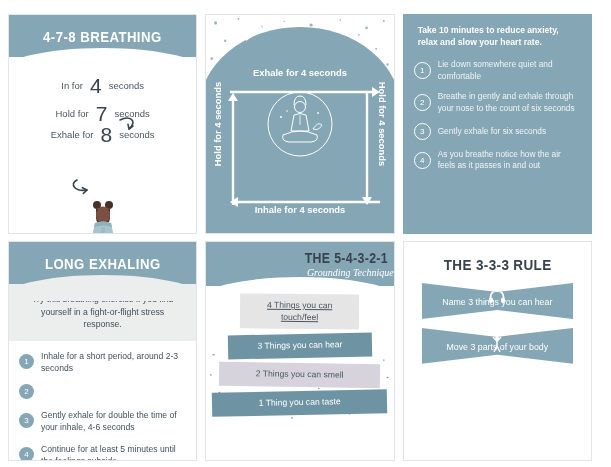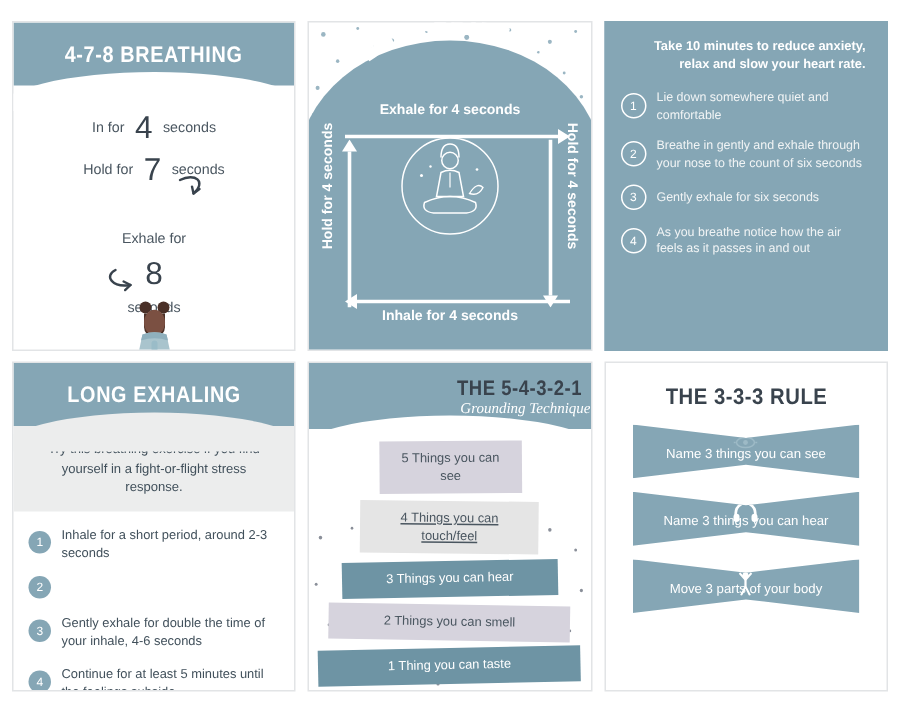--- a/index.html
+++ b/index.html
@@ -32,21 +32,21 @@
     font-stretch:condensed;transform:scaleX(.88);white-space:nowrap;
   }
 
   
   .c478 .body{position:relative;height:calc(100% - 42px);}
   .row478{display:flex;align-items:center;justify-content:center;gap:7px;}
   .row478 .lbl{font-size:9.5px;color:#4a5660;}
   .row478 .num{font-size:21px;color:#39434d;font-weight:400;line-height:1;}
   .r1{margin-top:18px;}
   .r2{margin-top:7px;}
-  .r3{margin-top:30px;flex-direction:column;}
+  .r3{margin-top:0;}
   .arc{position:absolute;width:22px;height:16px;}
   .arc svg{width:100%;height:100%;}
   .fig{position:absolute;left:50%;bottom:4px;transform:translateX(-50%);width:44px;height:50px;}
 
   
   .cbox{background:#fff;}
   .speck{position:absolute;inset:0;}
   .dome{
     position:absolute;left:-4%;top:12px;width:108%;height:220px;
     background:#85a6b5;border-radius:50% 50% 0 0 / 38% 38% 0 0;
@@ -80,21 +80,21 @@
   .ribbon .line{position:absolute;top:50%;height:1px;background:#fff;width:100%;left:0;}
   .ribbon .plate{
     position:absolute;left:50%;top:0;transform:translateX(-50%);
     background:#fff;padding:3px 13px;
   }
   .ribbon .plate span{
     font-size:13px;font-weight:700;color:#39434d;letter-spacing:.4px;
     display:block;transform:scaleX(.9);white-space:nowrap;
   }
   .res-sub{
-    margin:10px 14px 0 14px;text-align:right;color:#fff;font-size:8.6px;
+    margin:10px 14px 0 14px;text-align:left;color:#fff;font-size:8.6px;
     font-weight:700;line-height:1.35;
   }
   .res-list{margin:11px 12px 0 10px;}
   .res-item{display:flex;gap:7px;align-items:center;margin-bottom:9px;}
   .res-num{
     flex:0 0 auto;width:15px;height:15px;border-radius:50%;border:1.3px solid #fff;
     color:#fff;font-size:8px;display:flex;align-items:center;justify-content:center;
   }
   .res-txt{color:#f1f4f5;font-size:8.3px;line-height:1.38;}
 
@@ -350,41 +350,30 @@
               <circle cx="190" cy="44" r="1.1"></circle>
             <circle cx="14" cy="66" r="1"></circle>
               <circle cx="182" cy="70" r="0.9"></circle>
               <circle cx="40" cy="100" r="1"></circle>
             <circle cx="90" cy="104" r="1.1"></circle>
               <circle cx="150" cy="98" r="0.9"></circle>
               <circle cx="118" cy="60" r="0.9"></circle>
           </g>
         </svg>
       </div>
-      <div class="bar" style="background: rgb(214, 211, 221); color: rgb(74, 86, 96); width: 54%; transform: rotate(-0.4deg); position: relative; z-index: 2;"><span>5 Things you can see</span></div>
       <div class="bar" style="background: #e5e5e5; color: rgb(74, 86, 96); width: 68%; transform: rotate(0.6deg); position: relative; z-index: 2; text-decoration: underline;"><span>4 Things you can touch/feel</span></div>
       <div class="bar" style="background: rgb(110, 148, 164); color: rgb(255, 255, 255); width: 82%; transform: rotate(-1.1deg); position: relative; z-index: 2;"><span>3 Things you can hear</span></div>
       <div class="bar" style="background: rgb(214, 211, 221); color: rgb(74, 86, 96); width: 92%; transform: rotate(0.9deg); position: relative; z-index: 2;"><span>2 Things you can smell</span></div>
       <div class="bar" style="background: rgb(110, 148, 164); color: rgb(255, 255, 255); width: 100%; transform: rotate(-1.2deg); position: relative; z-index: 2;"><span>1 Thing you can taste</span></div>
     </div>
   </div>
 
   <div class="card c333">
     <div class="title">THE 3-3-3 RULE</div>
     <div class="hexwrap">
-      <div class="hex">
-        <span class="ic">
-          <svg width="16" height="12" viewBox="0 0 16 12">
-              <ellipse cx="8" cy="6" rx="6" ry="3.4" fill="none" stroke="#9dbac6" stroke-width="1"></ellipse>
-              <circle cx="8" cy="6" r="1.6" fill="#9dbac6"></circle>
-              <path d="M8 1 V0 M3 2 L2 1 M13 2 L14 1 M1.5 6 H0 M16 6 H14.5" stroke="#9dbac6" stroke-width="0.9"></path>
-            </svg>
-        </span>
-        <span>Name 3 things you can see</span>
-      </div>
       <div class="hex">
         <span class="ic">
           <svg width="17" height="14" viewBox="0 0 17 14">
               <path d="M2 10 V8 a6.5 6.5 0 0 1 13 0 v2" fill="none" stroke="#fff" stroke-width="1.8"></path>
               <rect x="0.5" y="8.5" width="4" height="5.5" rx="2" fill="#fff"></rect>
               <rect x="12.5" y="8.5" width="4" height="5.5" rx="2" fill="#fff"></rect>
             </svg>
         </span>
         <span>Name 3 things you can hear</span>
       </div>

